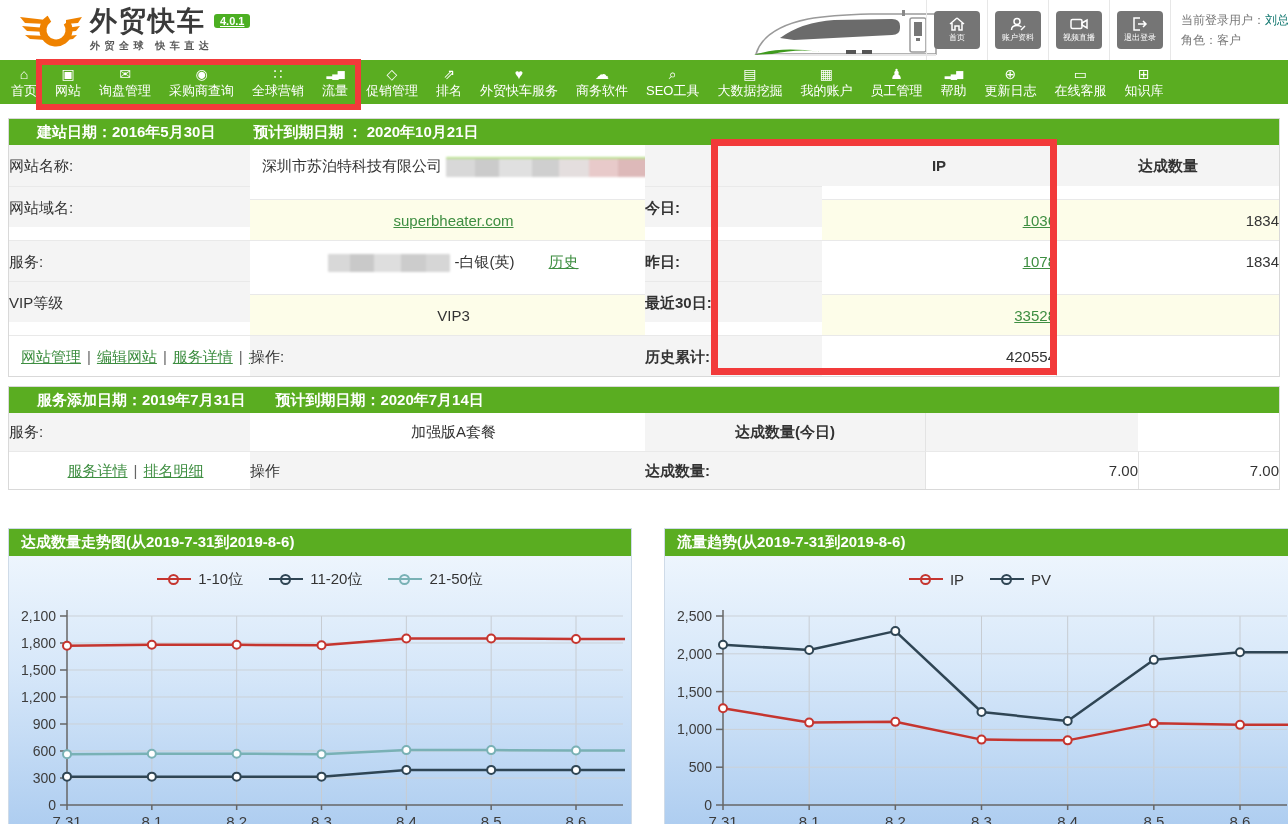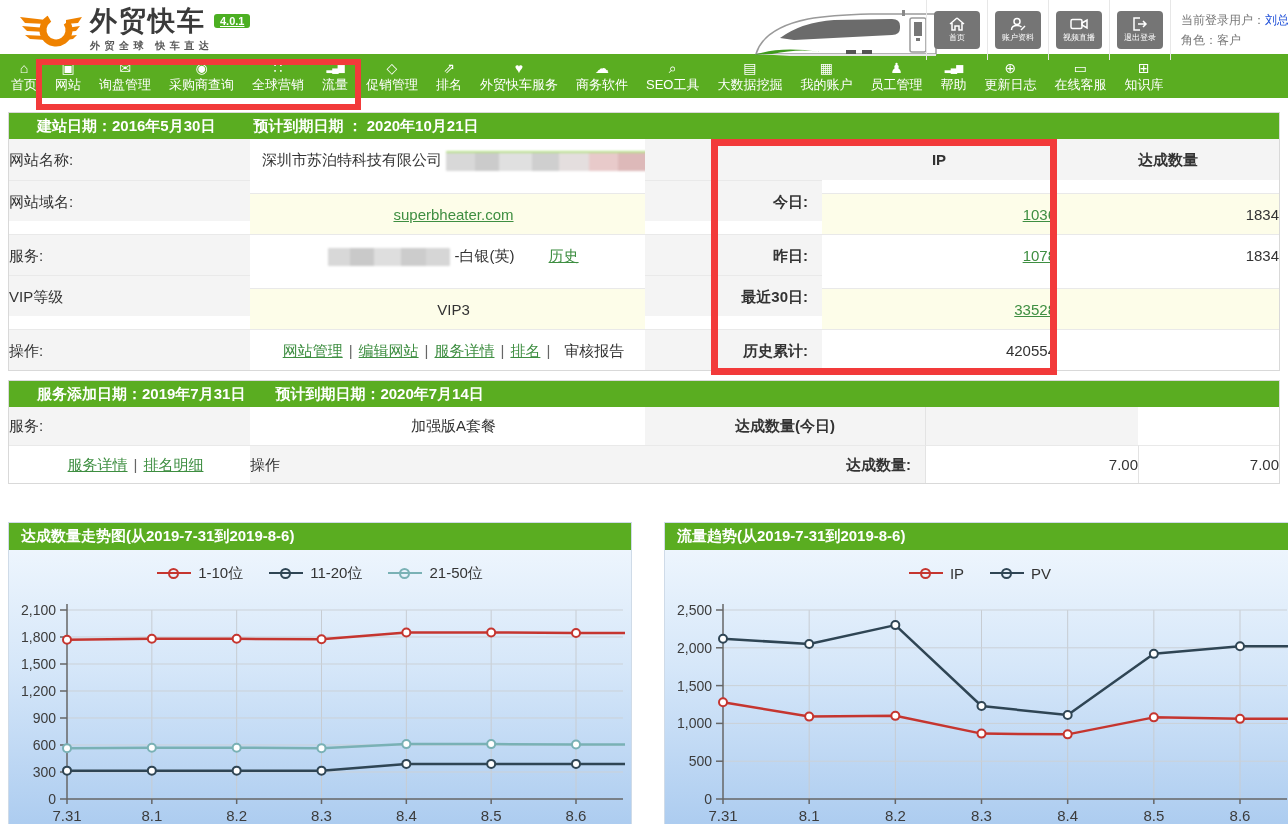--- a/index.html
+++ b/index.html
@@ -1,37 +1,37 @@
 <!DOCTYPE html>
 <html><head>
 <meta charset="utf-8">
 <style>
   html,body{margin:0;padding:0;background:#fff;}
   .page{position:relative;width:1288px;height:824px;background:#fff;overflow:hidden;
         font-family:"Liberation Sans","DejaVu Sans",sans-serif;color:#333;}
 
   
-  .top{position:relative;height:54px;background:#fff;}
+  .top{position:relative;height:60px;background:#fff;}
   .logo-wrap{position:absolute;left:20px;top:6px;display:flex;align-items:flex-start;}
   .logo-emblem{margin-top:4px;}
   .logo-text-col{margin-left:8px;}
   .logo-title-row{display:flex;align-items:center;gap:8px;}
   .logo-title{font-size:27px;font-weight:bold;color:#3a3a3a;letter-spacing:2px;line-height:30px;}
   .ver-badge{background:#4caf22;color:#fff;font-size:11px;font-weight:bold;padding:1px 6px;border-radius:3px;text-decoration:underline;}
   .logo-tagline{font-size:10px;color:#555;letter-spacing:4.5px;font-weight:bold;margin-top:3px;}
   .train{position:absolute;left:750px;top:4px;}
   .top-cells{position:absolute;right:0;top:0;height:60px;display:flex;}
   .top-cell{width:60px;height:60px;border-left:1px solid #e7e7e7;display:flex;align-items:center;justify-content:center;}
   .top-btn{width:46px;height:38px;background:#757575;border-radius:4px;display:flex;flex-direction:column;
            align-items:center;justify-content:center;cursor:pointer;}
   .top-btn svg{display:block;}
   .top-btn .blabel{color:#fff;font-size:8px;margin-top:1px;white-space:nowrap;}
   .userinfo{width:118px;height:60px;border-left:1px solid #e7e7e7;padding:10px 0 0 10px;box-sizing:border-box;}
   .userinfo div{font-size:12px;color:#777;line-height:20px;white-space:nowrap;}
-  .uname{color:#1d4ed8;}
+  .uname{color:#0f766e;}
 
   
   .nav{height:44px;background:#5aad21;display:flex;align-items:center;padding-left:2px;}
   .nav-item{display:flex;flex-direction:column;align-items:center;justify-content:center;
             padding:0 9px;height:44px;cursor:pointer;color:#fff;}
   .nav-ico{font-size:14px;line-height:17px;height:17px;}
   .nav-ico.bars{font-size:9px;letter-spacing:-1px;}
   .nav-lbl{font-size:13px;line-height:15px;white-space:nowrap;}
 
   
@@ -40,21 +40,21 @@
   .sec-head{height:26px;background:#5aad21;color:#fff;font-weight:bold;font-size:15px;
             display:flex;align-items:center;padding-left:28px;}
   .sec-head .hl{margin-right:38px;}
   .sec1{margin-top:14px;}
   .grid1{display:grid;grid-template-columns:241px 395px 177px 234px 223px;}
   .grid2{display:grid;grid-template-columns:241px 395px 280px 213px 141px;}
   .cell{height:41px;line-height:41px;font-size:15px;white-space:nowrap;overflow:hidden;box-sizing:border-box;}
   .r2 .cell{height:38px;line-height:38px;}
   .bt{border-top:1px solid #e9e9e9;}
   .lab{background:#f4f4f4;text-align:left;padding-right:10px;}
-  .lab2{background:#f4f4f4;text-align:right;padding-right:14px;font-weight:bold;}
+  .lab2{background:#f4f4f4;text-align:left;padding-right:14px;font-weight:bold;}
   .w{background:#fff;}
   .y{background:#fdfde9;margin-top:13px;}
   .g{background:#f4f4f4;}
   .val{padding-left:12px;text-align:center;}
   .ctr{text-align:right;}
   .hdr{font-weight:bold;text-align:center;}
   .blc{border-left:1px solid #e3e3e3;}
   a.glink, .glink{color:#3e8e41;text-decoration:underline;cursor:pointer;}
   .sep{color:#666;margin:0 6px;}
   .redact{display:inline-block;vertical-align:middle;height:18px;border-radius:1px;
@@ -282,24 +282,24 @@
 
       <div class="grid1">
         <div class="cell lab bt">VIP等级</div>
         <div class="cell y val bt">VIP3</div>
         <div class="cell lab2 bt">最近30日:</div>
         <div class="cell y ctr bt"><a class="glink">33528</a></div>
         <div class="cell y ctr bt blc"></div>
       </div>
 
       <div class="grid1">
-        <div class="cell lab bt">操作:</div>
         <div class="cell w val bt">
           <a class="glink">网站管理</a><span class="sep">|</span><a class="glink">编辑网站</a><span class="sep">|</span><a class="glink">服务详情</a><span class="sep">|</span><a class="glink">排名</a><span class="sep">|</span><span style="margin-left:8px;">审核报告</span>
         </div>
+        <div class="cell lab bt">操作:</div>
         <div class="cell lab2 bt">历史累计:</div>
         <div class="cell w ctr bt">420554</div>
         <div class="cell w ctr bt blc"></div>
       </div>
     </div>
 
     <div class="panel sec2">
       <div class="sec-head">
         <span class="hl">服务添加日期：2019年7月31日</span>
         <span>预计到期日期：2020年7月14日</span>

